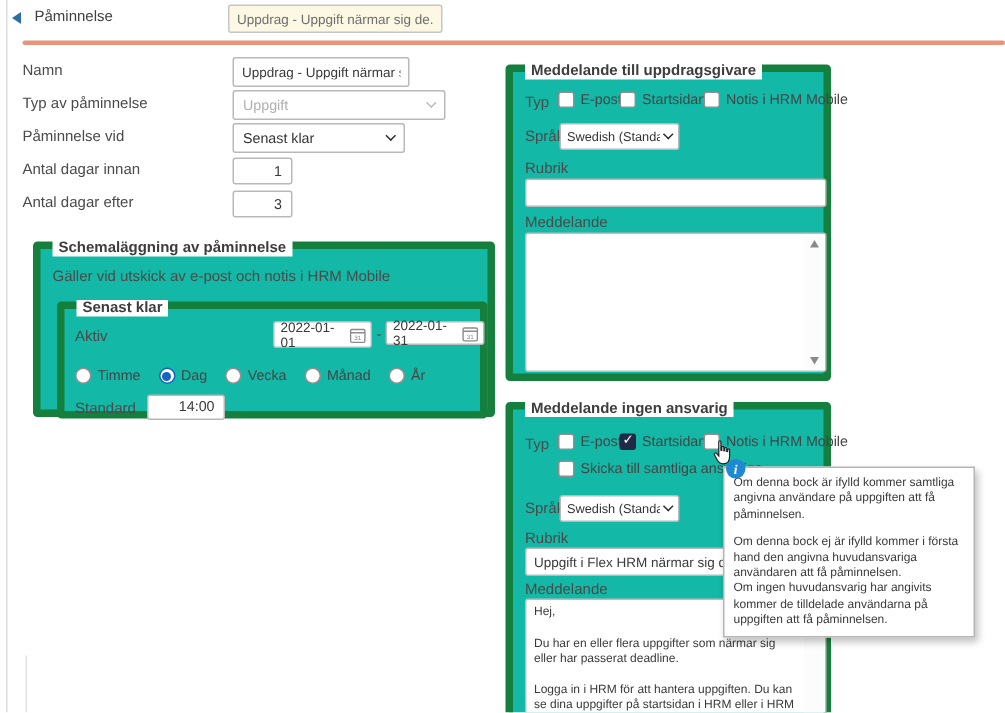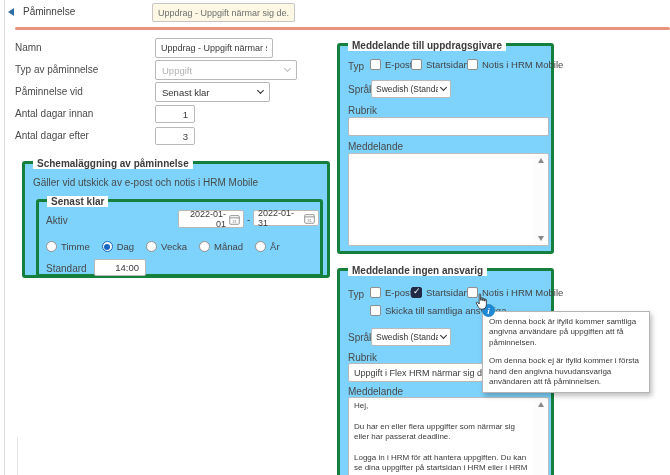--- a/index.html
+++ b/index.html
@@ -23,21 +23,21 @@
     font-family:inherit; font-size:9.5px; color:#3a3a3a; padding:0 5px; }
   .inp.small { text-align:right; padding-right:6px; }
   .sel { position:absolute; border:1px solid #b9b9b9; border-radius:2px; background:#fff;
     display:flex; align-items:center; justify-content:space-between; padding:0 6px; font-size:9.5px; color:#333; cursor:default; }
   .sel .txt { overflow:hidden; white-space:nowrap; }
   .sel.disabled { color:#b0b0b0; }
   .chev { width:5px; height:5px; border-right:1.6px solid #2b2b2b; border-bottom:1.6px solid #2b2b2b;
     transform:rotate(45deg); margin-top:-3px; flex:none; margin-left:5px; }
   .chev.light { border-color:#bcbcbc; }
 
-  .fs { position:absolute; border:3px solid #15803d; border-radius:3px; background:#7dd3fc;text-decoration:underline; }
+  .fs { position:absolute; border:5px solid #15803d; border-radius:3px; background:#14b8a6;text-decoration:underline; }
   .legend { position:absolute; top:-6px; left:8px; background:#fff; padding:0 4px;
     font-size:10px; font-weight:bold; color:#3d3d3d; white-space:nowrap; }
 
   .cb-item, .rb-item { display:flex; align-items:center; gap:4px; font-size:9.5px; color:#444; white-space:nowrap; }
   .cb-item { position:absolute; }
   .cb { width:11px; height:11px; border:1px solid #8f8f8f; border-radius:2px; background:#fff; position:relative; flex:none; }
   .cb.checked { background:#202945; border-color:#202945; }
   .cb.checked::after { content:"✓"; position:absolute; left:1px; top:-2px; color:#fff; font-size:9px; font-weight:bold; }
   .rb { width:11px; height:11px; border:1px solid #909090; border-radius:50%; background:#fff; position:relative; flex:none; }
   .rb.selected { border:1.5px solid #1565c0; }
@@ -102,21 +102,21 @@
 
   <div class="fs" style="left:22px; top:161px; width:308px; height:117px;">
     <span class="legend">Schemaläggning av påminnelse</span>
     <span class="lbl" style="left:8px; top:13px;">Gäller vid utskick av e-post och notis i HRM Mobile</span>
 
     <div class="fs" style="left:11px; top:35px; width:287px; height:78px;">
       <span class="legend">Senast klar</span>
 
       <span class="lbl" style="left:7px; top:13px;">Aktiv</span>
 
-      <div class="date-box" style="left:139px; top:8px; width:66px; height:18px;text-align:right;">
+      <div class="date-box" style="left:139px; top:8px; width:66px; height:18px;">
         <span>2022-01-01</span>
         <svg class="cal-ico" width="11" height="11" viewBox="0 0 12 12">
           <rect x="0.8" y="1.8" width="10.4" height="9.4" rx="1" fill="none" stroke="#8a8a8a"></rect>
           <line x1="0.8" y1="4.2" x2="11.2" y2="4.2" stroke="#8a8a8a"></line>
           <text x="6" y="9.6" font-size="4.6" text-anchor="middle" fill="#8a8a8a">31</text>
         </svg>
       </div>
       <span class="lbl" style="left:208px; top:12px;">-</span>
       <div class="date-box" style="left:214px; top:8px; width:66px; height:16px;">
         <span>2022-01-31</span>
@@ -233,19 +233,20 @@
       <div class="sb">
         <div class="arr-up"></div>
 
       </div>
     </div>
   </div>
 
   <div class="tooltip">
     <p class="gap">Om denna bock är ifylld kommer samtliga angivna användare på uppgiften att få påminnelsen.</p>
     <p>Om denna bock ej är ifylld kommer i första hand den angivna huvudansvariga användaren att få påminnelsen.</p>
+    <p>Om ingen huvudansvarig har angivits kommer de tilldelade användarna på uppgiften att få påminnelsen.</p>
   </div>
 
   <svg class="cursor" width="16" height="18" viewBox="0 0 14 18">
     <path d="M4.2 1.5 C4.2 0.6 5.6 0.6 5.6 1.5 L5.6 7.2 L6.2 7.3 L6.2 5.2 C6.2 4.3 7.6 4.3 7.6 5.2 L7.6 7.5 L8.2 7.6 L8.2 5.9 C8.2 5.1 9.5 5.1 9.5 5.9 L9.5 8 L10.1 8.1 L10.1 6.8 C10.1 6 11.4 6 11.4 6.8 L11.4 11.3 C11.4 14.3 9.8 16.2 7.2 16.2 C5 16.2 3.9 15.2 3 13.4 L1.3 10.1 C0.9 9.3 2 8.6 2.6 9.3 L4.2 11 Z" fill="#ffffff" stroke="#222" stroke-width="0.8"></path>
   </svg>
 
 </div>
 
 </body></html>

